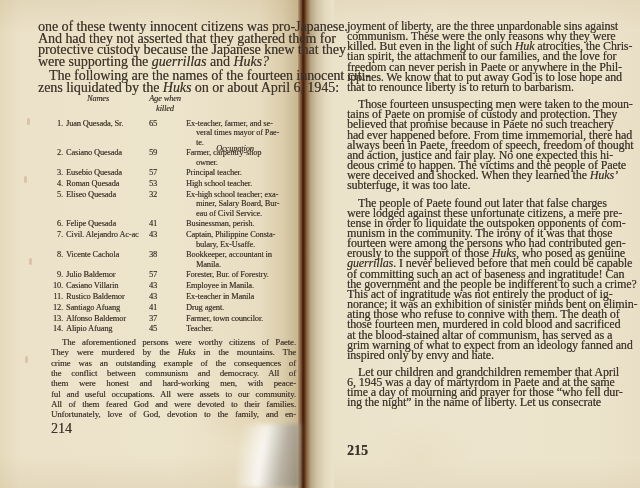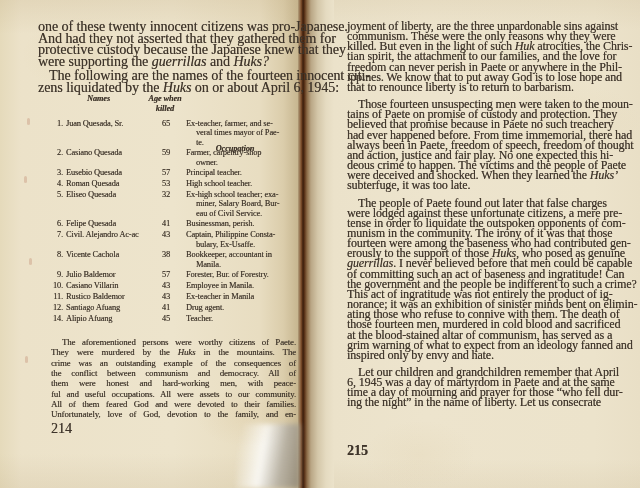--- a/index.html
+++ b/index.html
@@ -56,29 +56,29 @@
   .s-right   { position:absolute; left:347px; top:21px;  width:244px; font-size:12px; line-height:10.15px; letter-spacing:-0.12px; }
   .s-right .para + .para { margin-top:7px; }
 
   .pageno { position:absolute; text-align:left; font-size:14px; }
   .pageno-left  { left:51px;  top:421px; width:245px; }
   .pageno-right { left:347px; top:443px; width:244px;font-weight:bold; }
 
   
   .s-table { position:absolute; left:41px; top:94px; width:256px;
              font-size:8.3px; line-height:9.3px; letter-spacing:-0.1px; }
-  .thead { position:relative; height:22px; margin-bottom:3px; font-style:italic;font-weight:bold; }
+  .thead { position:relative; height:22px; margin-bottom:3px; font-style:italic; }
   .th-names { position:absolute; left:46px;  top:0; }
   .th-age   { position:absolute; left:96px;  top:0; width:56px; text-align:center; line-height:10px; }
   .th-occ   { position:absolute; left:148px; top:10px; width:92px; text-align:center;margin-top:40px; }
   .trow { display:grid; grid-template-columns:22px 80px 34px 1fr; column-gap:3px;
           align-items:start; margin-bottom:1.5px; }
   .c-num  { text-align:right; }
   .c-name { white-space:nowrap; }
-  .c-age  { text-align:center; }
+  .c-age  { text-align:left; }
   .c-occ  { white-space:pre; padding-left:10px; text-indent:-10px; }
 </style>
 </head>
 <body>
 
 <div class="book">
 
   <div class="page-left"></div>
   <div class="gutter"></div>
   <div class="page-right"></div>
@@ -185,20 +185,26 @@
           <div class="c-age">43</div>
           <div class="c-occ">Ex-teacher in Manila</div>
         </div>
         <div class="trow">
           <div class="c-num">12.</div>
           <div class="c-name">Santiago Afuang</div>
           <div class="c-age">41</div>
           <div class="c-occ">Drug agent.</div>
         </div>
         <div class="trow">
+          <div class="c-num">13.</div>
+          <div class="c-name">Alfonso Baldemor</div>
+          <div class="c-age">37</div>
+          <div class="c-occ">Farmer, town councilor.</div>
+        </div>
+        <div class="trow">
           <div class="c-num">14.</div>
           <div class="c-name">Alipio Afuang</div>
           <div class="c-age">45</div>
           <div class="c-occ">Teacher.</div>
         </div>
       </div>
   </section>
 
   <section class="s-closing">
       <div class="para indent">
@@ -234,21 +240,21 @@
         <div class="line">and action, justice and fair play. No one expected this hi-</div>
         <div class="line">deous crime to happen. The victims and the people of Paete</div>
         <div class="line">were deceived and shocked. When they learned the <i>Huks’</i></div>
         <div class="line last">subterfuge, it was too late.</div>
       </div>
       <div class="para indent">
         <div class="line">The people of Paete found out later that false charges</div>
         <div class="line">were lodged against these unfortunate citizens, a mere pre-</div>
         <div class="line">tense in order to liquidate the outspoken opponents of com-</div>
         <div class="line">munism in the community. The irony of it was that those</div>
-        <div class="line">fourteen were among the baseness who had contributed gen-</div>
+        <div class="line">fourteen were among the persons who had contributed gen-</div>
         <div class="line">erously to the support of those <i>Huks</i>, who posed as genuine</div>
         <div class="line"><i>guerrillas</i>. I never believed before that men could be capable</div>
         <div class="line">of committing such an act of baseness and ingratitude! Can</div>
         <div class="line">the government and the people be indifferent to such a crime?</div>
         <div class="line">This act of ingratitude was not entirely the product of ig-</div>
         <div class="line">norance; it was an exhibition of sinister minds bent on elimin-</div>
         <div class="line">ating those who refuse to connive with them. The death of</div>
         <div class="line">those fourteen men, murdered in cold blood and sacrificed</div>
         <div class="line">at the blood-stained altar of communism, has served as a</div>
         <div class="line">grim warning of what to expect from an ideology fanned and</div>

